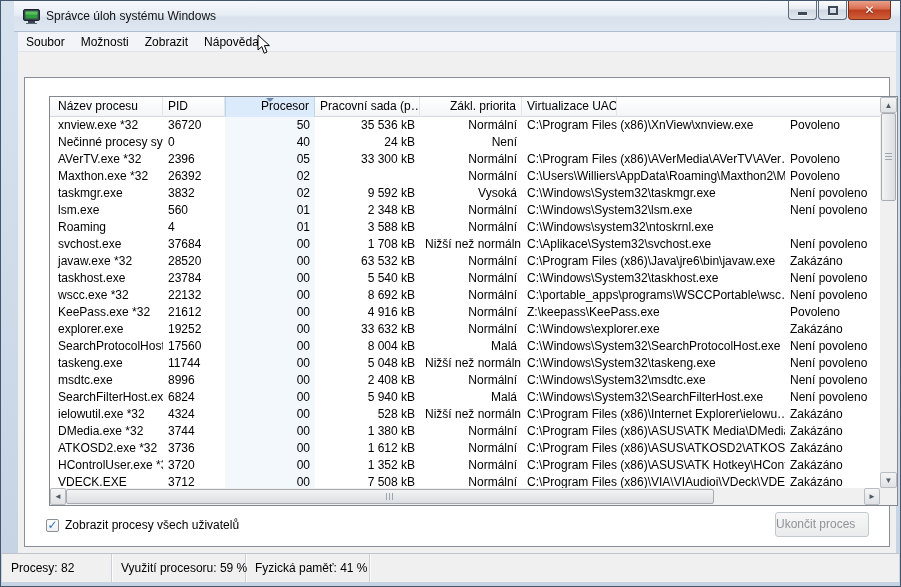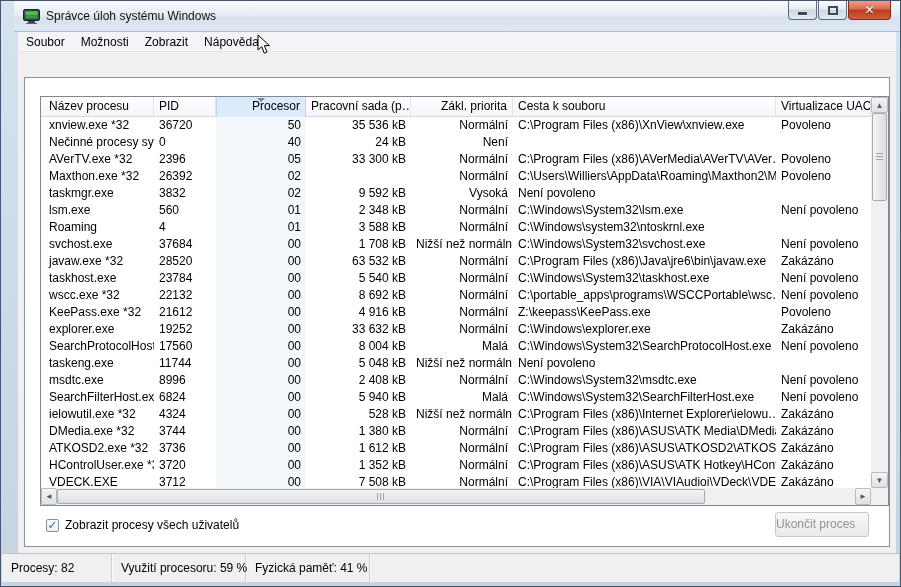--- a/index.html
+++ b/index.html
@@ -34,21 +34,21 @@
   .dialog { position:relative; margin:0 4px; height:501px; background:#f0f0f0; }
   .tabs { display:flex; align-items:flex-end; height:26px; padding-left:8px; position:relative; z-index:2; }
   .tab { height:20px; line-height:19px; padding:0 9px; margin-right:1px;
     background:linear-gradient(#f5f5f5,#e0e1e4); border:1px solid #898f99; border-bottom:none;
     border-radius:2px 2px 0 0; cursor:default; }
   .tab.active { height:24px; line-height:23px; background:#fff; margin-bottom:-1px; position:relative; z-index:3; }
   .tab-panel { position:absolute; left:6px; right:6px; top:25px; bottom:6px;
     background:#fff; border:1px solid #898f99; }
 
   
-  .listview { position:absolute; left:15px; top:18px; width:849px; height:410px;
+  .listview { position:absolute; left:24px; top:18px; width:849px; height:410px;
     border:1px solid #828790; background:#fff; overflow:hidden; }
   .lv-header { position:absolute; left:0; top:0; right:17px; height:20px; display:flex;
     background:linear-gradient(#ffffff,#f4f5f7); border-bottom:1px solid #d4d7dc; }
   .hcell { position:relative; height:20px; line-height:19px; padding:0 5px;
     border-right:1px solid #e3e5e8; overflow:hidden; white-space:nowrap; cursor:default; }
   .hcell.first { padding-left:8px; }
   .hcell.sorted { background:#dcebfb; border-right-color:#bcd8f1; border-left:1px solid #bcd8f1; }
   .sort-arrow { position:absolute; top:1px; left:50%; margin-left:-4px; width:0; height:0;
     border-left:4px solid transparent; border-right:4px solid transparent; border-top:4px solid #6d87a8; }
   .lv-body { position:absolute; left:0; top:20px; right:17px; bottom:17px; overflow:hidden; }
@@ -139,21 +139,20 @@
 
     <div class="tab-panel">
 
       <div class="listview">
         <div class="lv-header">
             <div class="hcell align-left first" style="width: 113px;">Název procesu</div>
             <div class="hcell align-left" style="width: 62px;">PID</div>
             <div class="hcell align-right sorted" style="width: 90px;">Procesor<div class="sort-arrow"></div></div>
             <div class="hcell align-right" style="width: 105px;">Pracovní sada (p…</div>
             <div class="hcell align-right" style="width: 102px;">Zákl. priorita</div>
-            <div class="hcell align-left" style="width: 263px;">Cesta k souboru</div>
             <div class="hcell align-left" style="width: 95px;">Virtualizace UAC</div>
           </div>
         <div class="lv-body">
             <div class="trow">
               <div class="tcell align-left first" style="width: 113px;">xnview.exe *32</div>
               <div class="tcell align-left" style="width: 62px;">36720</div>
               <div class="tcell align-right sorted" style="width: 90px;">50</div>
               <div class="tcell align-right" style="width: 105px;">35 536 kB</div>
               <div class="tcell align-right" style="width: 102px;">Normální</div>
               <div class="tcell align-left" style="width: 263px;">C:\Program Files (x86)\XnView\xnview.exe</div>
@@ -185,20 +184,21 @@
               <div class="tcell align-right" style="width: 102px;">Normální</div>
               <div class="tcell align-left" style="width: 263px;">C:\Users\Williers\AppData\Roaming\Maxthon2\M…</div>
               <div class="tcell align-left" style="width: 95px;">Povoleno</div>
             </div>
             <div class="trow">
               <div class="tcell align-left first" style="width: 113px;">taskmgr.exe</div>
               <div class="tcell align-left" style="width: 62px;">3832</div>
               <div class="tcell align-right sorted" style="width: 90px;">02</div>
               <div class="tcell align-right" style="width: 105px;">9 592 kB</div>
               <div class="tcell align-right" style="width: 102px;">Vysoká</div>
+              <div class="tcell align-left" style="width: 263px;">C:\Windows\System32\taskmgr.exe</div>
               <div class="tcell align-left" style="width: 95px;">Není povoleno</div>
             </div>
             <div class="trow">
               <div class="tcell align-left first" style="width: 113px;">lsm.exe</div>
               <div class="tcell align-left" style="width: 62px;">560</div>
               <div class="tcell align-right sorted" style="width: 90px;">01</div>
               <div class="tcell align-right" style="width: 105px;">2 348 kB</div>
               <div class="tcell align-right" style="width: 102px;">Normální</div>
               <div class="tcell align-left" style="width: 263px;">C:\Windows\System32\lsm.exe</div>
               <div class="tcell align-left" style="width: 95px;">Není povoleno</div>
@@ -211,21 +211,21 @@
               <div class="tcell align-right" style="width: 102px;">Normální</div>
               <div class="tcell align-left" style="width: 263px;">C:\Windows\system32\ntoskrnl.exe</div>
               <div class="tcell align-left" style="width: 95px;"></div>
             </div>
             <div class="trow">
               <div class="tcell align-left first" style="width: 113px;">svchost.exe</div>
               <div class="tcell align-left" style="width: 62px;">37684</div>
               <div class="tcell align-right sorted" style="width: 90px;">00</div>
               <div class="tcell align-right" style="width: 105px;">1 708 kB</div>
               <div class="tcell align-right" style="width: 102px;">Nižší než normální</div>
-              <div class="tcell align-left" style="width: 263px;">C:\Windows\System32\svchost.exe</div>
+              <div class="tcell align-left" style="width: 263px;">C:\Aplikace\System32\svchost.exe</div>
               <div class="tcell align-left" style="width: 95px;">Není povoleno</div>
             </div>
             <div class="trow">
               <div class="tcell align-left first" style="width: 113px;">javaw.exe *32</div>
               <div class="tcell align-left" style="width: 62px;">28520</div>
               <div class="tcell align-right sorted" style="width: 90px;">00</div>
               <div class="tcell align-right" style="width: 105px;">63 532 kB</div>
               <div class="tcell align-right" style="width: 102px;">Normální</div>
               <div class="tcell align-left" style="width: 263px;">C:\Program Files (x86)\Java\jre6\bin\javaw.exe</div>
               <div class="tcell align-left" style="width: 95px;">Zakázáno</div>
@@ -274,20 +274,21 @@
               <div class="tcell align-right" style="width: 102px;">Malá</div>
               <div class="tcell align-left" style="width: 263px;">C:\Windows\System32\SearchProtocolHost.exe</div>
               <div class="tcell align-left" style="width: 95px;">Není povoleno</div>
             </div>
             <div class="trow">
               <div class="tcell align-left first" style="width: 113px;">taskeng.exe</div>
               <div class="tcell align-left" style="width: 62px;">11744</div>
               <div class="tcell align-right sorted" style="width: 90px;">00</div>
               <div class="tcell align-right" style="width: 105px;">5 048 kB</div>
               <div class="tcell align-right" style="width: 102px;">Nižší než normální</div>
+              <div class="tcell align-left" style="width: 263px;">C:\Windows\System32\taskeng.exe</div>
               <div class="tcell align-left" style="width: 95px;">Není povoleno</div>
             </div>
             <div class="trow">
               <div class="tcell align-left first" style="width: 113px;">msdtc.exe</div>
               <div class="tcell align-left" style="width: 62px;">8996</div>
               <div class="tcell align-right sorted" style="width: 90px;">00</div>
               <div class="tcell align-right" style="width: 105px;">2 408 kB</div>
               <div class="tcell align-right" style="width: 102px;">Normální</div>
               <div class="tcell align-left" style="width: 263px;">C:\Windows\System32\msdtc.exe</div>
               <div class="tcell align-left" style="width: 95px;">Není povoleno</div>

